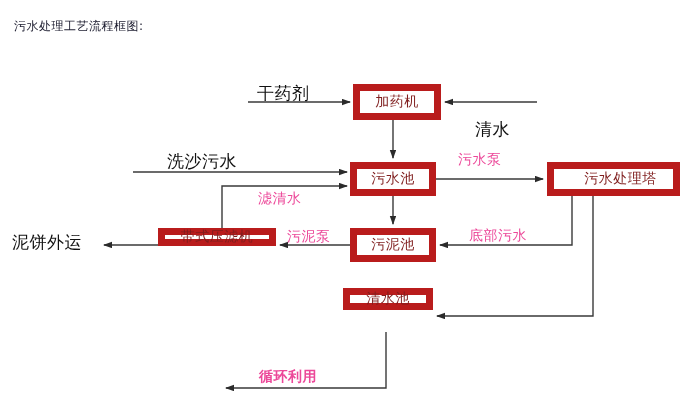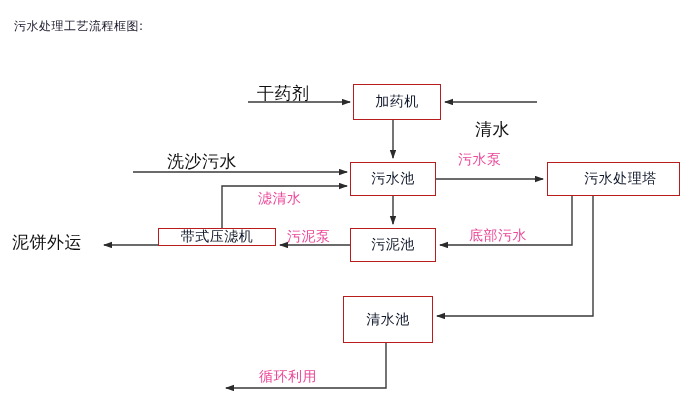--- a/index.html
+++ b/index.html
@@ -28,27 +28,27 @@
   svg#flow-canvas {
     position: absolute;
     left: 0;
     top: 0;
     width: 700px;
     height: 420px;
   }
   .node-box {
     position: absolute;
     box-sizing: border-box;
-    border: 1px solid #b91c1c;
+    border: 7px solid #b91c1c;
     background: #ffffff;
     display: flex;
     align-items: center;
     justify-content: center;
     font-size: 14px;
-    color: #0f172a;
+    color: #7f1d1d;
     white-space: nowrap;
     letter-spacing: 0.5px;
   }
   .edge-label {
     position: absolute;
     font-size: 14px;
     color: #ec4899;
     white-space: nowrap;
     letter-spacing: 0.5px;
     background: transparent;
@@ -122,35 +122,35 @@
   </div>
 
   <div class="node-box" style="left:158px; top:228px; width:118px; height:18px;">
     <span>带式压滤机</span>
   </div>
 
   <div class="node-box" style="left:350px; top:228px; width:86px; height:34px;">
     <span>污泥池</span>
   </div>
 
-  <div class="node-box" style="left:343px; top:296px; width:90px; height:47px;">
+  <div class="node-box" style="left:343px; top:288px; width:90px; height:22px;">
     <span>清水池</span>
   </div>
 
   <div class="ext-label" style="left:257px; top:82px;">干药剂</div>
 
   <div class="ext-label" style="left:475px; top:82px;margin-top:36px;">清水</div>
 
   <div class="ext-label" style="left:167px; top:150px;">洗沙污水</div>
 
   <div class="ext-label" style="left:12px; top:231px;">泥饼外运</div>
 
   <div class="edge-label" style="left:258px; top:190px;">滤清水</div>
 
   <div class="edge-label" style="left:458px; top:151px;">污水泵</div>
 
   <div class="edge-label" style="left:287px; top:228px;">污泥泵</div>
 
   <div class="edge-label" style="left:469px; top:227px;">底部污水</div>
 
-  <div class="edge-label" style="left:259px; top:368px;">循环利用</div>
+  <div class="edge-label" style="left:259px; top:368px;font-weight:bold;">循环利用</div>
 
 </div>
 
 </body></html>

